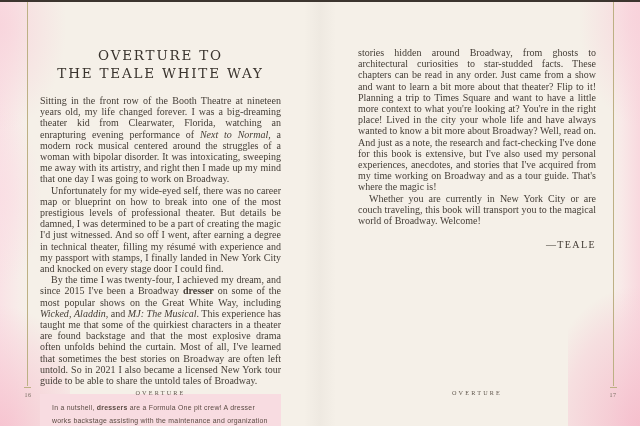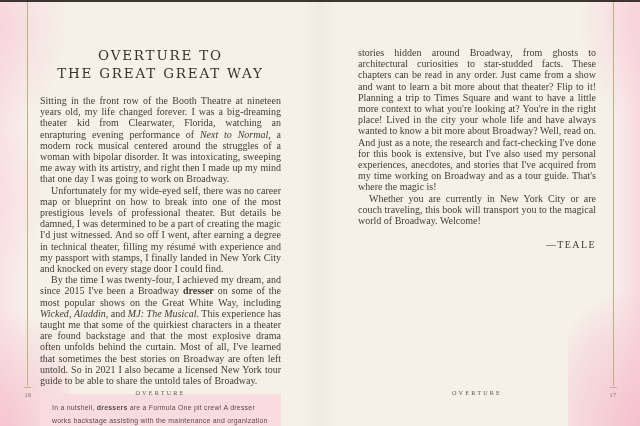--- a/index.html
+++ b/index.html
@@ -110,21 +110,21 @@
   <div class="wash wash-right"></div>
   <div class="rule rule-left"></div>
   <div class="rule rule-right"></div>
 
   <div class="folio folio-left">16</div>
   <div class="folio folio-right">17</div>
 
   <div class="col col-left">
     <h1 class="title">
       <span class="title-line">OVERTURE TO</span>
-      <span class="title-line">THE GREAT GREAT WAY</span>
+      <span class="title-line">THE TEALE WHITE WAY</span>
     </h1>
 
     <p class="body"><span>Sitting in the front row of the Booth Theatre at nineteen years old, my life changed forever. I was a big-dreaming theater kid from Clearwater, Florida, watching an enrapturing evening performance of </span><span class="seg-italic">Next to Normal</span><span>, a modern rock musical centered around the struggles of a woman with bipolar disorder. It was intoxicating, sweeping me away with its artistry, and right then I made up my mind that one day I was going to work on Broadway.</span></p>
     <p class="body indent"><span>Unfortunately for my wide-eyed self, there was no career map or blueprint on how to break into one of the most prestigious levels of professional theater. But details be damned, I was determined to be a part of creating the magic I'd just witnessed. And so off I went, after earning a degree in technical theater, filling my résumé with experience and my passport with stamps, I finally landed in New York City and knocked on every stage door I could find.</span></p>
     <p class="body indent"><span>By the time I was twenty-four, I achieved my dream, and since 2015 I've been a Broadway </span><span class="seg-bold">dresser</span><span> on some of the most popular shows on the Great White Way, including </span><span class="seg-italic">Wicked</span><span>, </span><span class="seg-italic">Aladdin</span><span>, and </span><span class="seg-italic">MJ: The Musical</span><span>. This experience has taught me that some of the quirkiest characters in a theater are found backstage and that the most explosive drama often unfolds behind the curtain. Most of all, I've learned that sometimes the best stories on Broadway are often left untold. So in 2021 I also became a licensed New York tour guide to be able to share the untold tales of Broadway.</span></p>
 
     <div class="callout">
       <p class="callout-text"><span>In a nutshell, </span><span class="seg-bold">dressers</span><span> are a Formula One pit crew! A dresser works backstage assisting with the maintenance and organization of costumes during performances and helps actors with quick costume changes.</span></p>
     </div>
 

